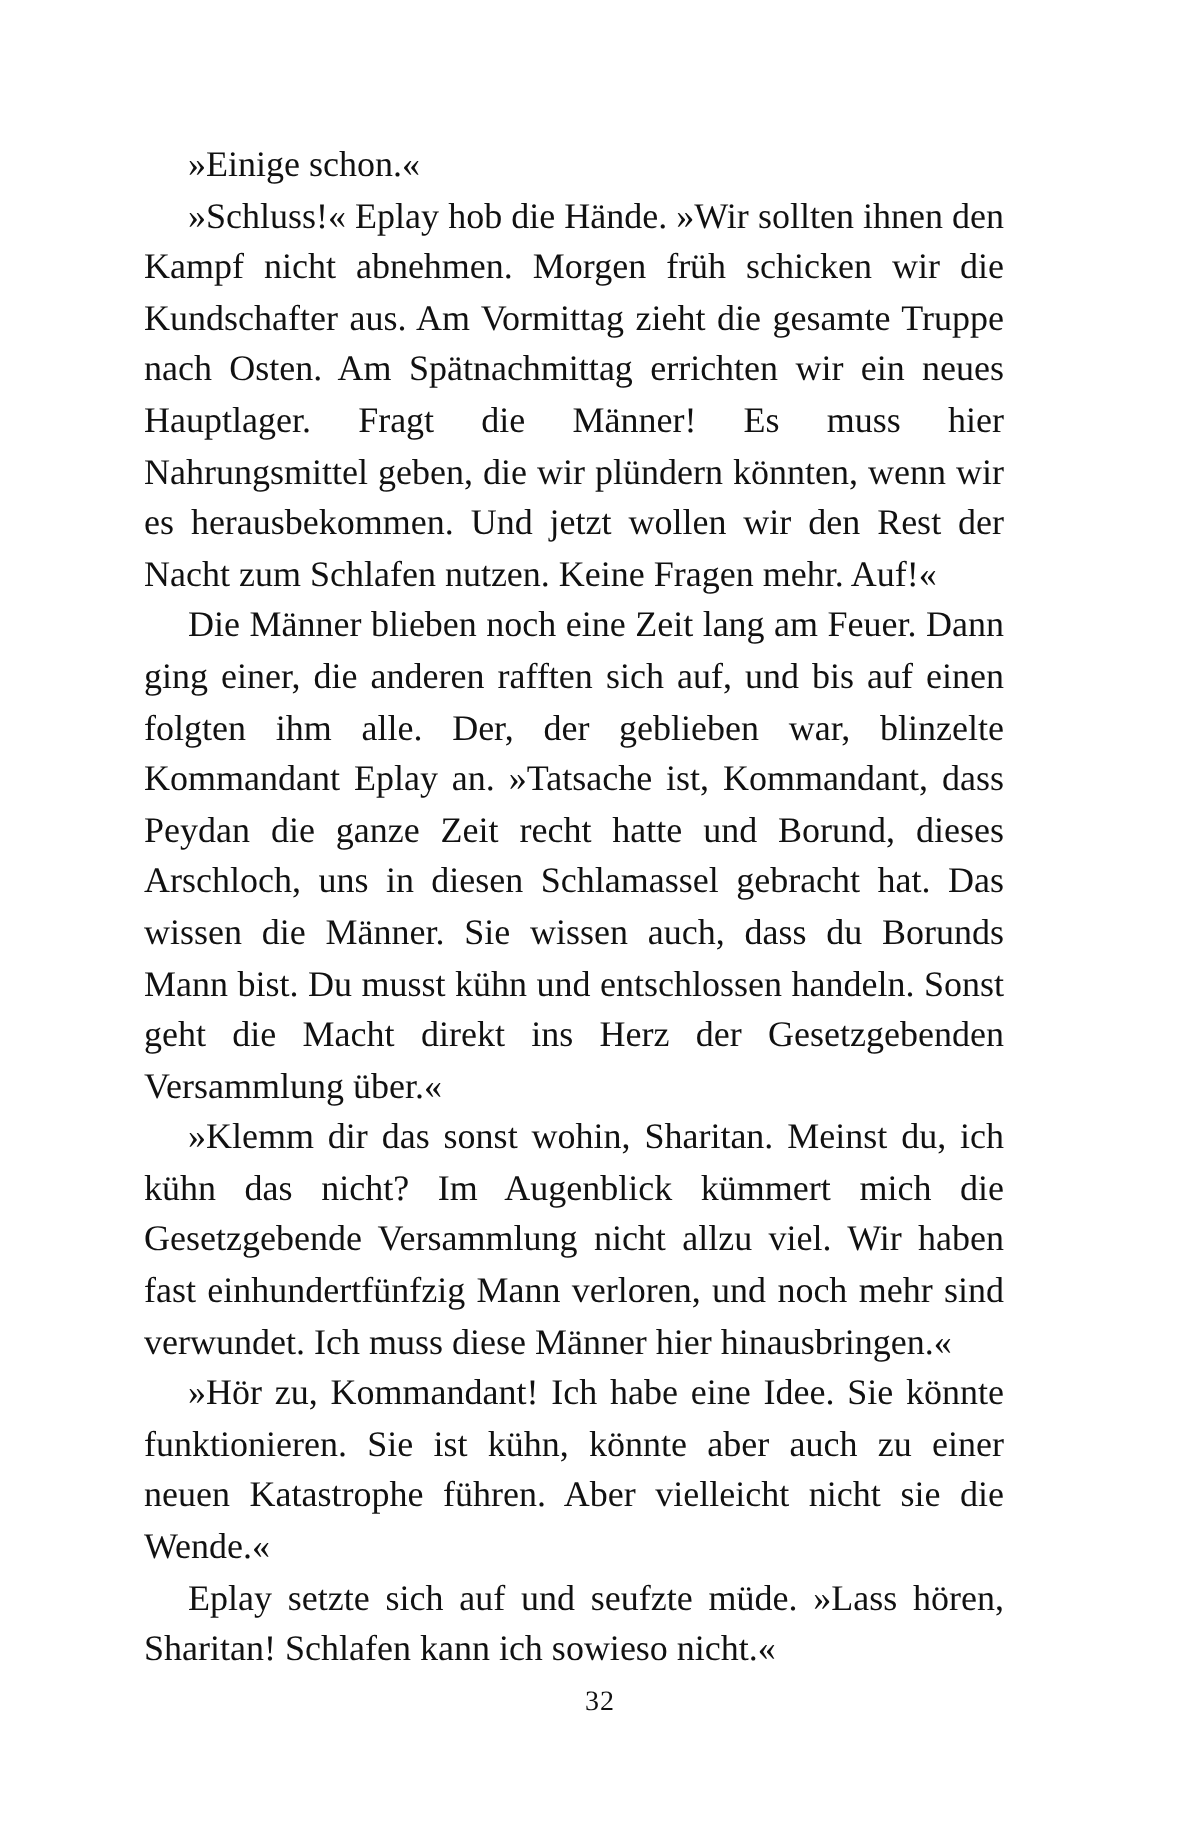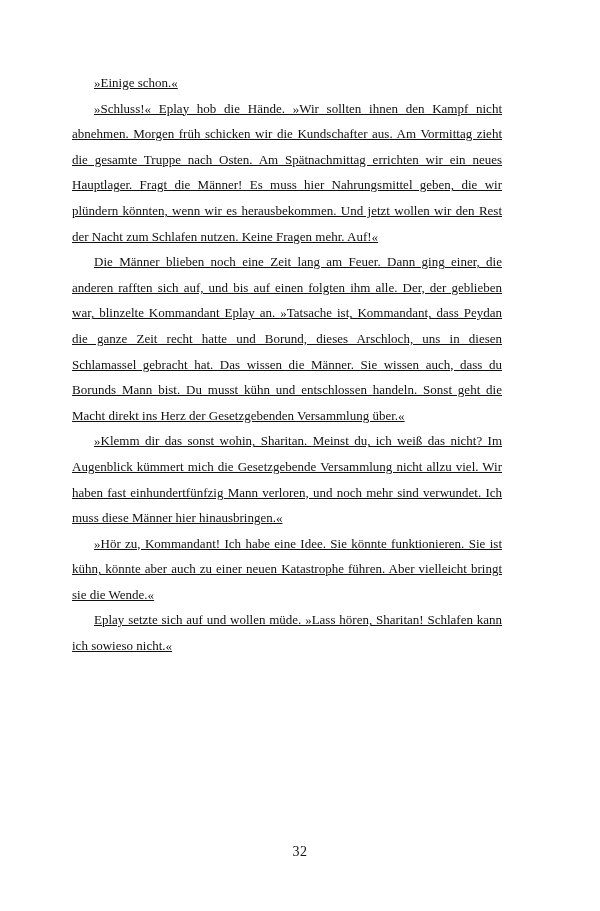--- a/index.html
+++ b/index.html
@@ -24,26 +24,25 @@
     background: #ffffff;
   }
   .text-block {
     position: absolute;
     left: 72px;
     top: 70px;
     width: 430px;
   }
   .para {
     margin: 0;
-    font-size: 13px;
+    font-size: 18px;
     line-height: 25.6px;
     text-align: justify;
     text-indent: 22px;
     hyphens: manual;
-    text-decoration: underline;
     -webkit-hyphens: manual;
   }
   .para.short {
     text-align: left;
   }
   .folio {
     position: absolute;
     left: 0;
     top: 844px;
     width: 600px;
@@ -54,20 +53,20 @@
 </style>
 </head>
 <body>
 
 <div class="page">
 
   <div class="text-block">
     <p class="para short">»Einige schon.«</p>
     <p class="para">»Schluss!« Eplay hob die Hände. »Wir sollten ihnen den Kampf nicht abnehmen. Morgen früh schicken wir die Kundschafter aus. Am Vormittag zieht die gesamte Truppe nach Osten. Am Spätnachmittag errichten wir ein neues Hauptlager. Fragt die Männer! Es muss hier Nahrungsmittel geben, die wir plündern könnten, wenn wir es herausbekommen. Und jetzt wollen wir den Rest der Nacht zum Schlafen nutzen. Keine Fragen mehr. Auf!«</p>
     <p class="para">Die Männer blieben noch eine Zeit lang am Feuer. Dann ging einer, die anderen rafften sich auf, und bis auf einen folgten ihm alle. Der, der geblieben war, blinzelte Kommandant Eplay an. »Tatsache ist, Kommandant, dass Peydan die ganze Zeit recht hatte und Borund, dieses Arschloch, uns in diesen Schlamassel gebracht hat. Das wissen die Männer. Sie wissen auch, dass du Borunds Mann bist. Du musst kühn und entschlossen handeln. Sonst geht die Macht direkt ins Herz der Gesetzgebenden Versammlung über.«</p>
-    <p class="para">»Klemm dir das sonst wohin, Sharitan. Meinst du, ich weiß das nicht? Im Augenblick kümmert mich die Gesetzgebende Versammlung nicht allzu viel. Wir haben fast einhundertfünfzig Mann verloren, und noch mehr sind verwundet. Ich muss diese Männer hier hinausbringen.«</p>
-    <p class="para">»Hör zu, Kommandant! Ich habe eine Idee. Sie könnte funktionieren. Sie ist kühn, könnte aber auch zu einer neuen Katastrophe führen. Aber vielleicht bringt sie die Wende.«</p>
-    <p class="para">Eplay setzte sich auf und wollen müde. »Lass hören, Sharitan! Schlafen kann ich sowieso nicht.«</p>
+    <p class="para">»Klemm dir das sonst wohin, Sharitan. Meinst du, ich kühn das nicht? Im Augenblick kümmert mich die Gesetzgebende Versammlung nicht allzu viel. Wir haben fast einhundertfünfzig Mann verloren, und noch mehr sind verwundet. Ich muss diese Männer hier hinausbringen.«</p>
+    <p class="para">»Hör zu, Kommandant! Ich habe eine Idee. Sie könnte funktionieren. Sie ist kühn, könnte aber auch zu einer neuen Katastrophe führen. Aber vielleicht nicht sie die Wende.«</p>
+    <p class="para">Eplay setzte sich auf und seufzte müde. »Lass hören, Sharitan! Schlafen kann ich sowieso nicht.«</p>
   </div>
 
   <div class="folio">32</div>
 
 </div>
 
 </body></html>

